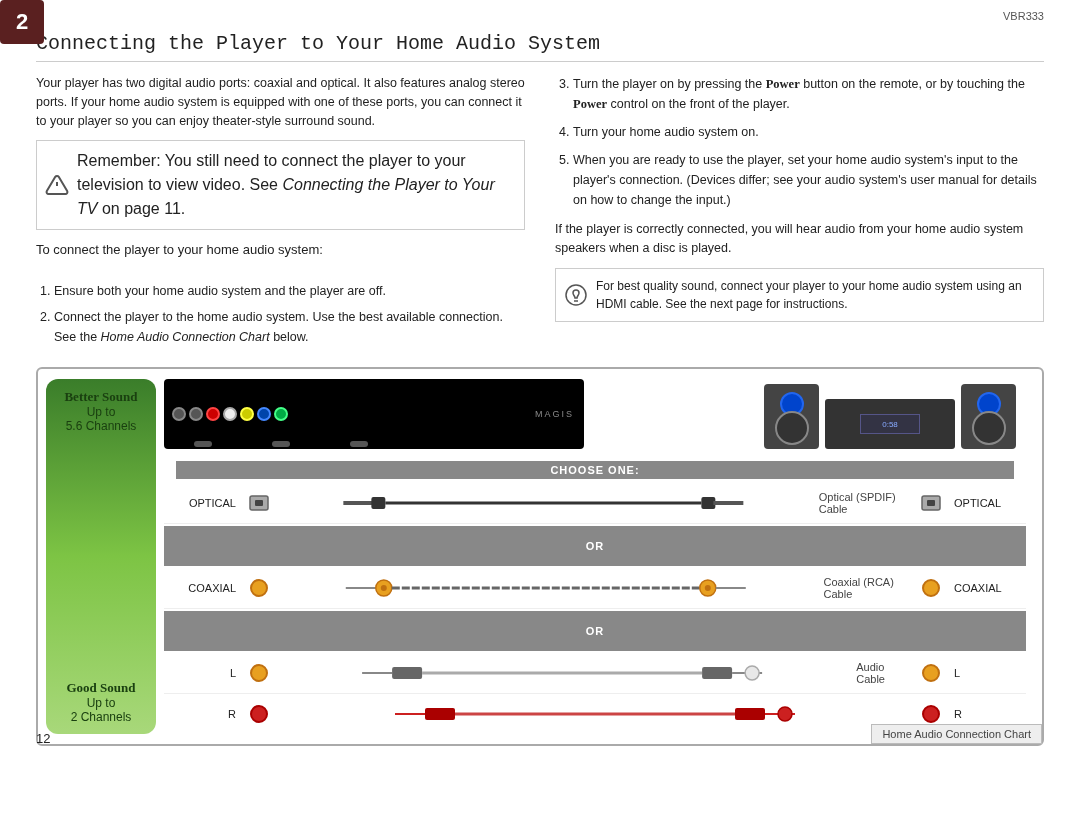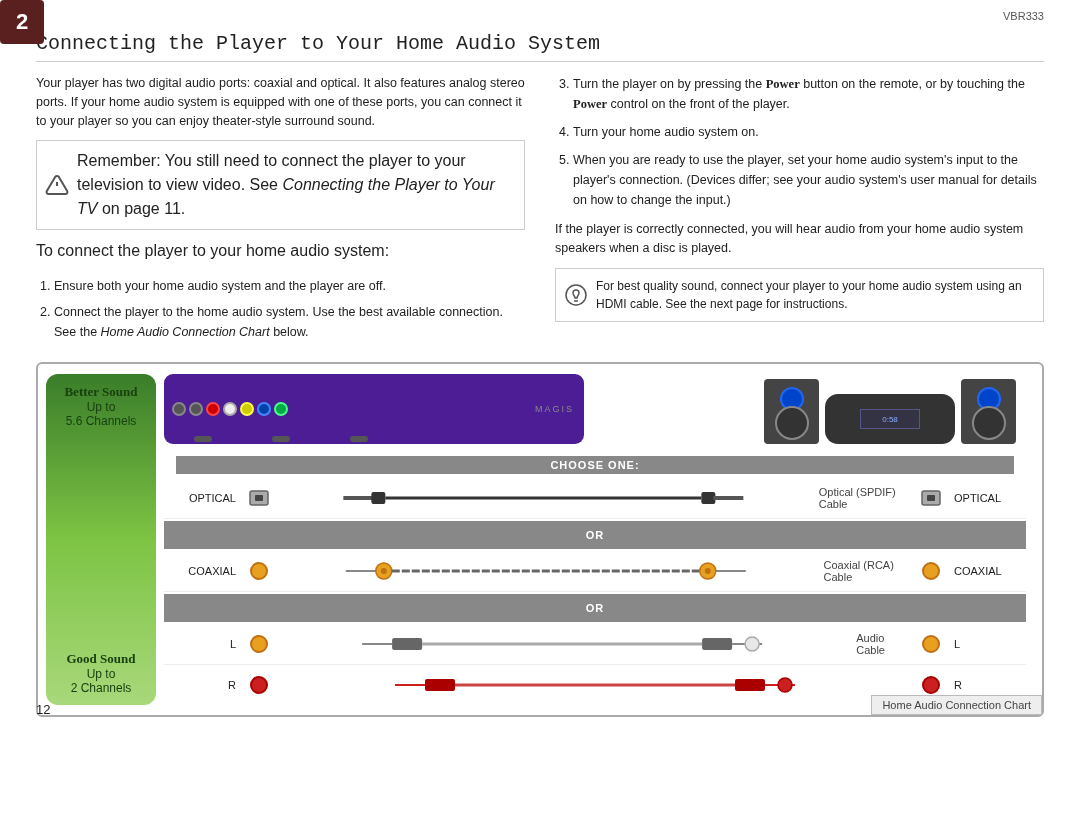--- a/index.html
+++ b/index.html
@@ -82,22 +82,22 @@
     .warning-icon {
       position: absolute;
       left: 8px;
       top: 50%;
       transform: translateY(-50%);
       width: 24px;
       height: 24px;
     }
 
     .steps-intro {
-      font-size: 16px;
-      margin-bottom: 16px;
+      font-size: 13px;
+      margin-bottom: 24px;
     }
 
     .steps-list {
       font-size: 12.5px;
       line-height: 1.6;
       padding-left: 18px;
     }
 
     .steps-list li {
       margin-bottom: 6px;
@@ -221,22 +221,22 @@
       display: flex;
       justify-content: space-between;
       align-items: flex-end;
       margin-bottom: 8px;
       padding-right: 10px;
     }
 
     .player-img {
       width: 420px;
       height: 70px;
-      background: #4c1d95;
-      border-radius: 9px;
+      background: #000000;
+      border-radius: 4px;
       position: relative;
       overflow: hidden;
       display: flex;
       align-items: center;
     }
 
     .player-back-ports {
       display: flex;
       gap: 3px;
       padding-left: 8px;
@@ -310,21 +310,21 @@
       height: 20px;
       border-radius: 50%;
       background: #0044cc;
       border: 2px solid #2266ee;
     }
 
     .receiver-img {
       width: 130px;
       height: 50px;
       background: #333;
-      border-radius: 13px;
+      border-radius: 3px;
       display: flex;
       align-items: center;
       justify-content: center;
     }
 
     .receiver-display {
       width: 60px;
       height: 20px;
       background: #334;
       border: 1px solid #558;
@@ -424,21 +424,21 @@
       padding-left: 8px;
       flex-shrink: 0;
     }
 
     .or-divider {
       background: #888;
       color: #fff;
       font-size: 11px;
       font-weight: bold;
       text-align: center;
-      padding: 8px 0;
+      padding: 14px 0;
       margin: 2px 0;
       letter-spacing: 1px;
     }
 
     .diagram-footer {
       position: absolute;
       bottom: 0;
       right: 0;
       background: #eee;
       border: 1px solid #bbb;

